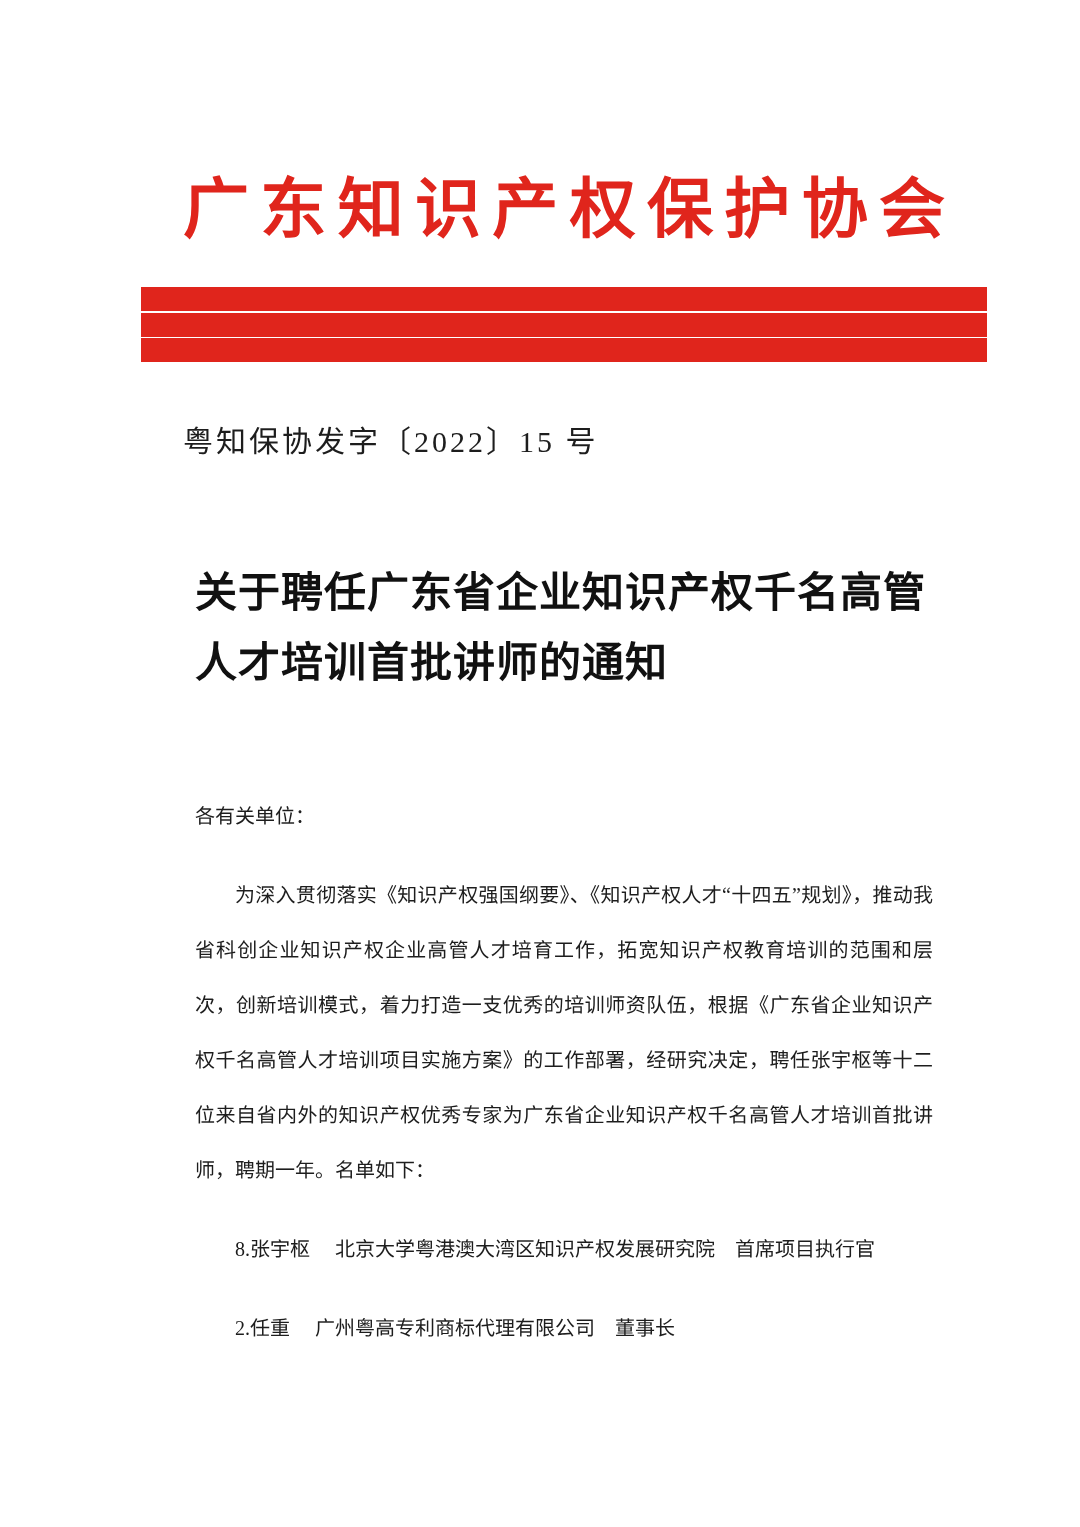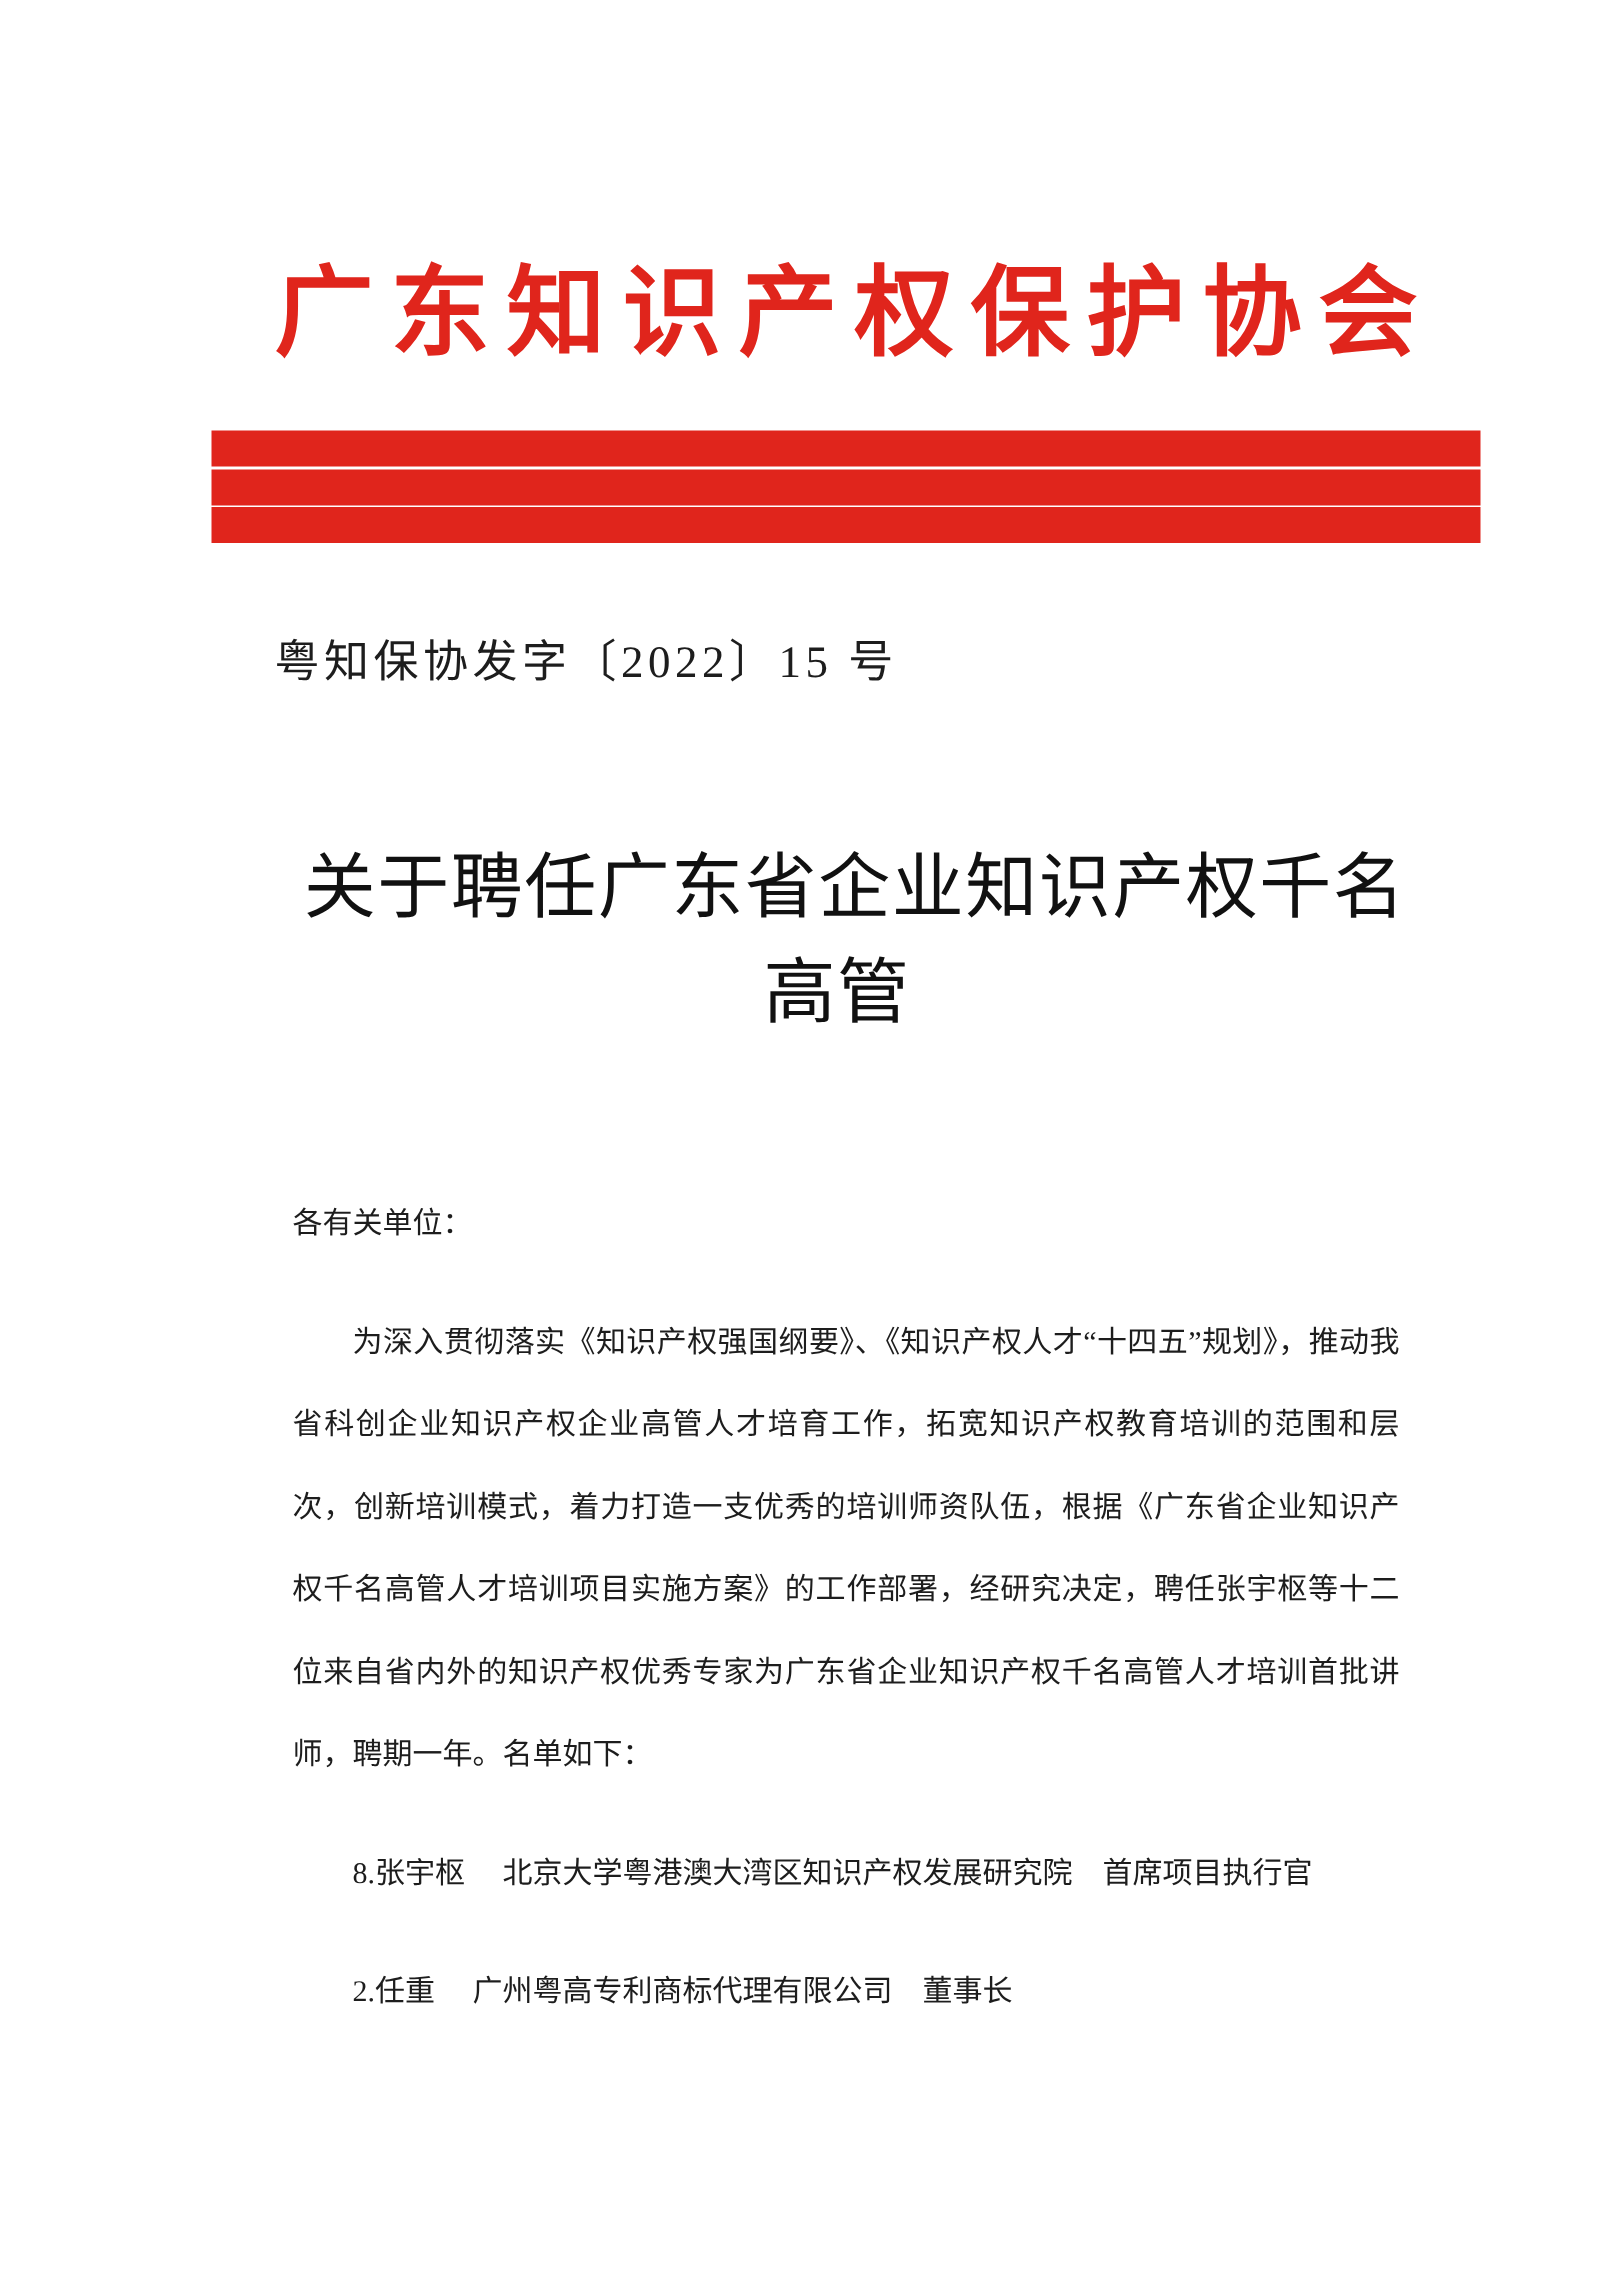--- a/index.html
+++ b/index.html
@@ -46,23 +46,23 @@
   .doc-number {
     margin: 34px 140px 0 135px;
     font-size: 30px;
     line-height: 44px;
     letter-spacing: 3px;
     color: var(--ink);
   }
   
   .notice-title {
     margin: 70px 135px 0 135px;
-    text-align: center;
-    font-size: 48px;
-    font-weight: 400;
+    text-align: left;
+    font-size: 42px;
+    font-weight: 700;
     line-height: 70px;
     color: #111111;
     letter-spacing: 1px;
   }
   
   .doc-body {
     margin: 55px 135px 0 135px;
     font-size: 20px;
     line-height: 55px;
     color: var(--ink);
@@ -83,20 +83,21 @@
   <div class="divider">
     <div class="line-thin-top"></div>
     <div class="line-thick"></div>
     <div class="line-thin-bottom"></div>
   </div>
 
   <div class="doc-number">粤知保协发字〔2022〕15 号</div>
 
   <h2 class="notice-title">
     <span>关于聘任广东省企业知识产权千名高管</span><br>
+    <span>人才培训首批讲师的通知</span>
   </h2>
 
   <div class="doc-body">
     <p class="salutation">各有关单位：</p>
     <p class="para">为深入贯彻落实《知识产权强国纲要》、《知识产权人才“十四五”规划》，推动我省科创企业知识产权企业高管人才培育工作，拓宽知识产权教育培训的范围和层次，创新培训模式，着力打造一支优秀的培训师资队伍，根据《广东省企业知识产权千名高管人才培训项目实施方案》的工作部署，经研究决定，聘任张宇枢等十二位来自省内外的知识产权优秀专家为广东省企业知识产权千名高管人才培训首批讲师，聘期一年。名单如下：</p>
     <p class="lecturer">8.张宇枢　 北京大学粤港澳大湾区知识产权发展研究院　首席项目执行官</p>
     <p class="lecturer">2.任重　 广州粤高专利商标代理有限公司　董事长</p>
   </div>
 
 </div>

